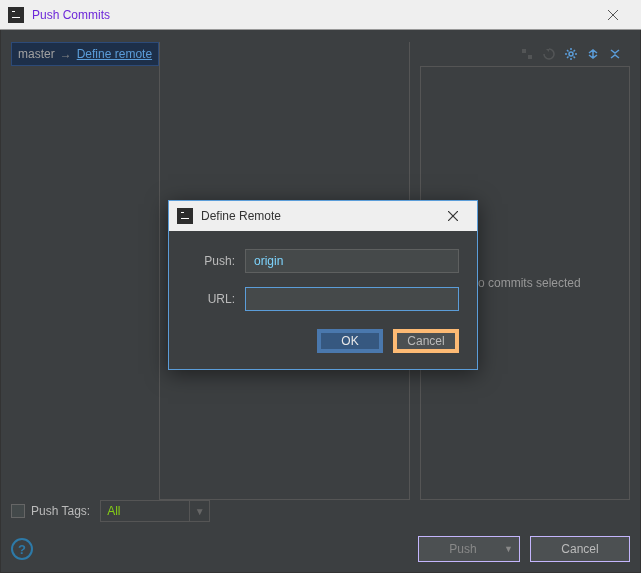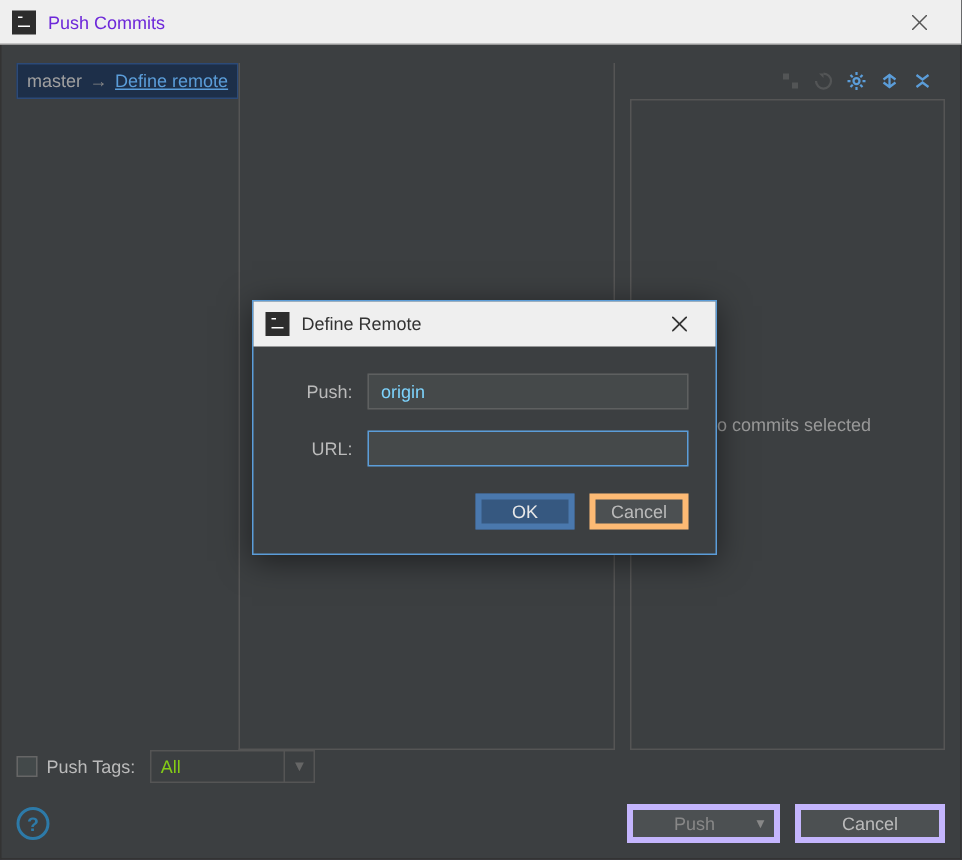--- a/index.html
+++ b/index.html
@@ -29,21 +29,21 @@
     .pushtag-row { display: flex; align-items: center; gap: 6px; }
     .checkbox { width: 14px; height: 14px; border: 1px solid #666; background: #43494a; }
     .pushtag-label { font-size: 12px; color: #bbb; }
     .combo { display: flex; margin-left: 4px; }
     .combo-text { width: 90px; height: 22px; border: 1px solid #555; background: #3c3f41; color: #84cc16; font-size: 12px; padding: 0 6px; display: flex; align-items: center; }
     .combo-arrow { width: 20px; height: 22px; border: 1px solid #555; border-left: none; background: #3c3f41; display: flex; align-items: center; justify-content: center; color: #666; font-size: 10px; }
     
     .button-row { margin-top: 14px; display: flex; justify-content: space-between; align-items: center; }
     .help-icon { width: 22px; height: 22px; border: 2px solid #2d7aa8; border-radius: 50%; color: #2d7aa8; font-size: 13px; font-weight: bold; display: flex; align-items: center; justify-content: center; }
     .button-group { display: flex; gap: 10px; }
-    .btn { height: 26px; background: #4c5052; border: 4px solid #c4b5fd; color: #bbb; font-size: 12px; display: flex; align-items: center; justify-content: center; }
+    .btn { height: 26px; background: #4c5052; border: 1px solid #c4b5fd; color: #bbb; font-size: 12px; display: flex; align-items: center; justify-content: center; }
     .btn.push { width: 90px; color: #888; }
     .btn.push-arrow { width: 22px; border-left: none; margin-left: -10px; color: #888; font-size: 9px; }
     .btn.cancel-main { width: 100px; }
     
     
     .modal { position: absolute; left: 168px; top: 200px; width: 310px; background: #3c3f41; border: 1px solid #5b9dd9; box-shadow: 0 4px 20px rgba(0,0,0,0.5); z-index: 10; }
     .modal-titlebar { height: 30px; background: #efefef; display: flex; align-items: center; padding: 0 8px; }
     .modal-titlebar .icon-box { width: 16px; height: 16px; background: #2d2d2d; display: flex; align-items:center; justify-content:center; margin-right: 8px; }
     .modal-titlebar-title { font-size: 12px; color: #333; flex: 1; }
     .modal-close { width: 32px; height: 28px; display: flex; align-items: center; justify-content: center; color: #333; font-size: 16px; }

